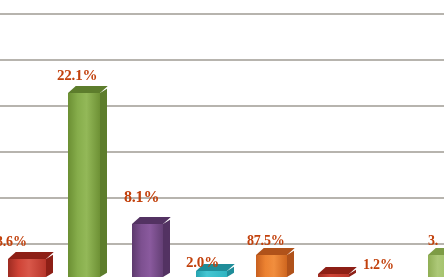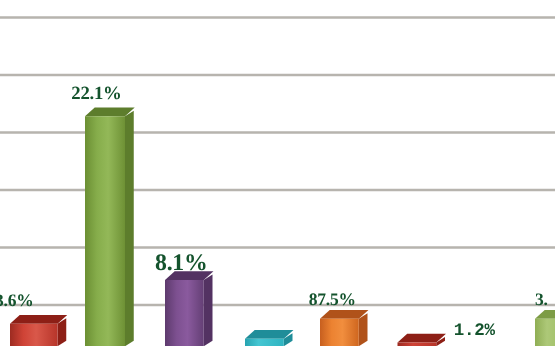--- a/index.html
+++ b/index.html
@@ -51,21 +51,21 @@
     bottom:100%;
     width:100%;
     height:7px;
     transform:skewX(-48deg);
     transform-origin:left bottom;
   }
   .lbl{
     position:absolute;
     font-weight:bold;
     font-size:14px;
-    color:#14532d;
+    color:#c2410c;
     white-space:nowrap;
     letter-spacing:-0.2px;
   }
 </style>
 </head>
 <body>
 
 <div id="plot">
 
   <div class="gridline" style="top:13px;"></div>
@@ -114,22 +114,23 @@
   <div class="bar" style="left:428px;width:24px;height:22px;">
     <div class="top" style="background:#7d9c45;"></div>
 
     <div class="front" style="background:linear-gradient(to right,#8fae54 0%,#adc878 40%,#9dbf63 100%);"></div>
   </div>
 
   <div class="lbl" style="left:-4px;top:234px;">3.6%</div>
 
   <div class="lbl" style="left:57px;top:67px;font-size:15px;">22.1%</div>
 
-  <div class="lbl" style="left:124px;top:200px;font-size:19px;">8.1%</div>
+  <div class="lbl" style="left:124px;top:188px;font-size:16px;">8.1%</div>
 
+  <div class="lbl" style="left:186px;top:254px;font-size:15px;">2.0%</div>
 
   <div class="lbl" style="left:247px;top:233px;">87.5%</div>
 
-  <div class="lbl" style="left:363px;top:257px;font-family:Liberation Mono, monospace;">1.2%</div>
+  <div class="lbl" style="left:363px;top:257px;">1.2%</div>
 
   <div class="lbl" style="left:428px;top:233px;">3.</div>
 
 </div>
 
 </body></html>

